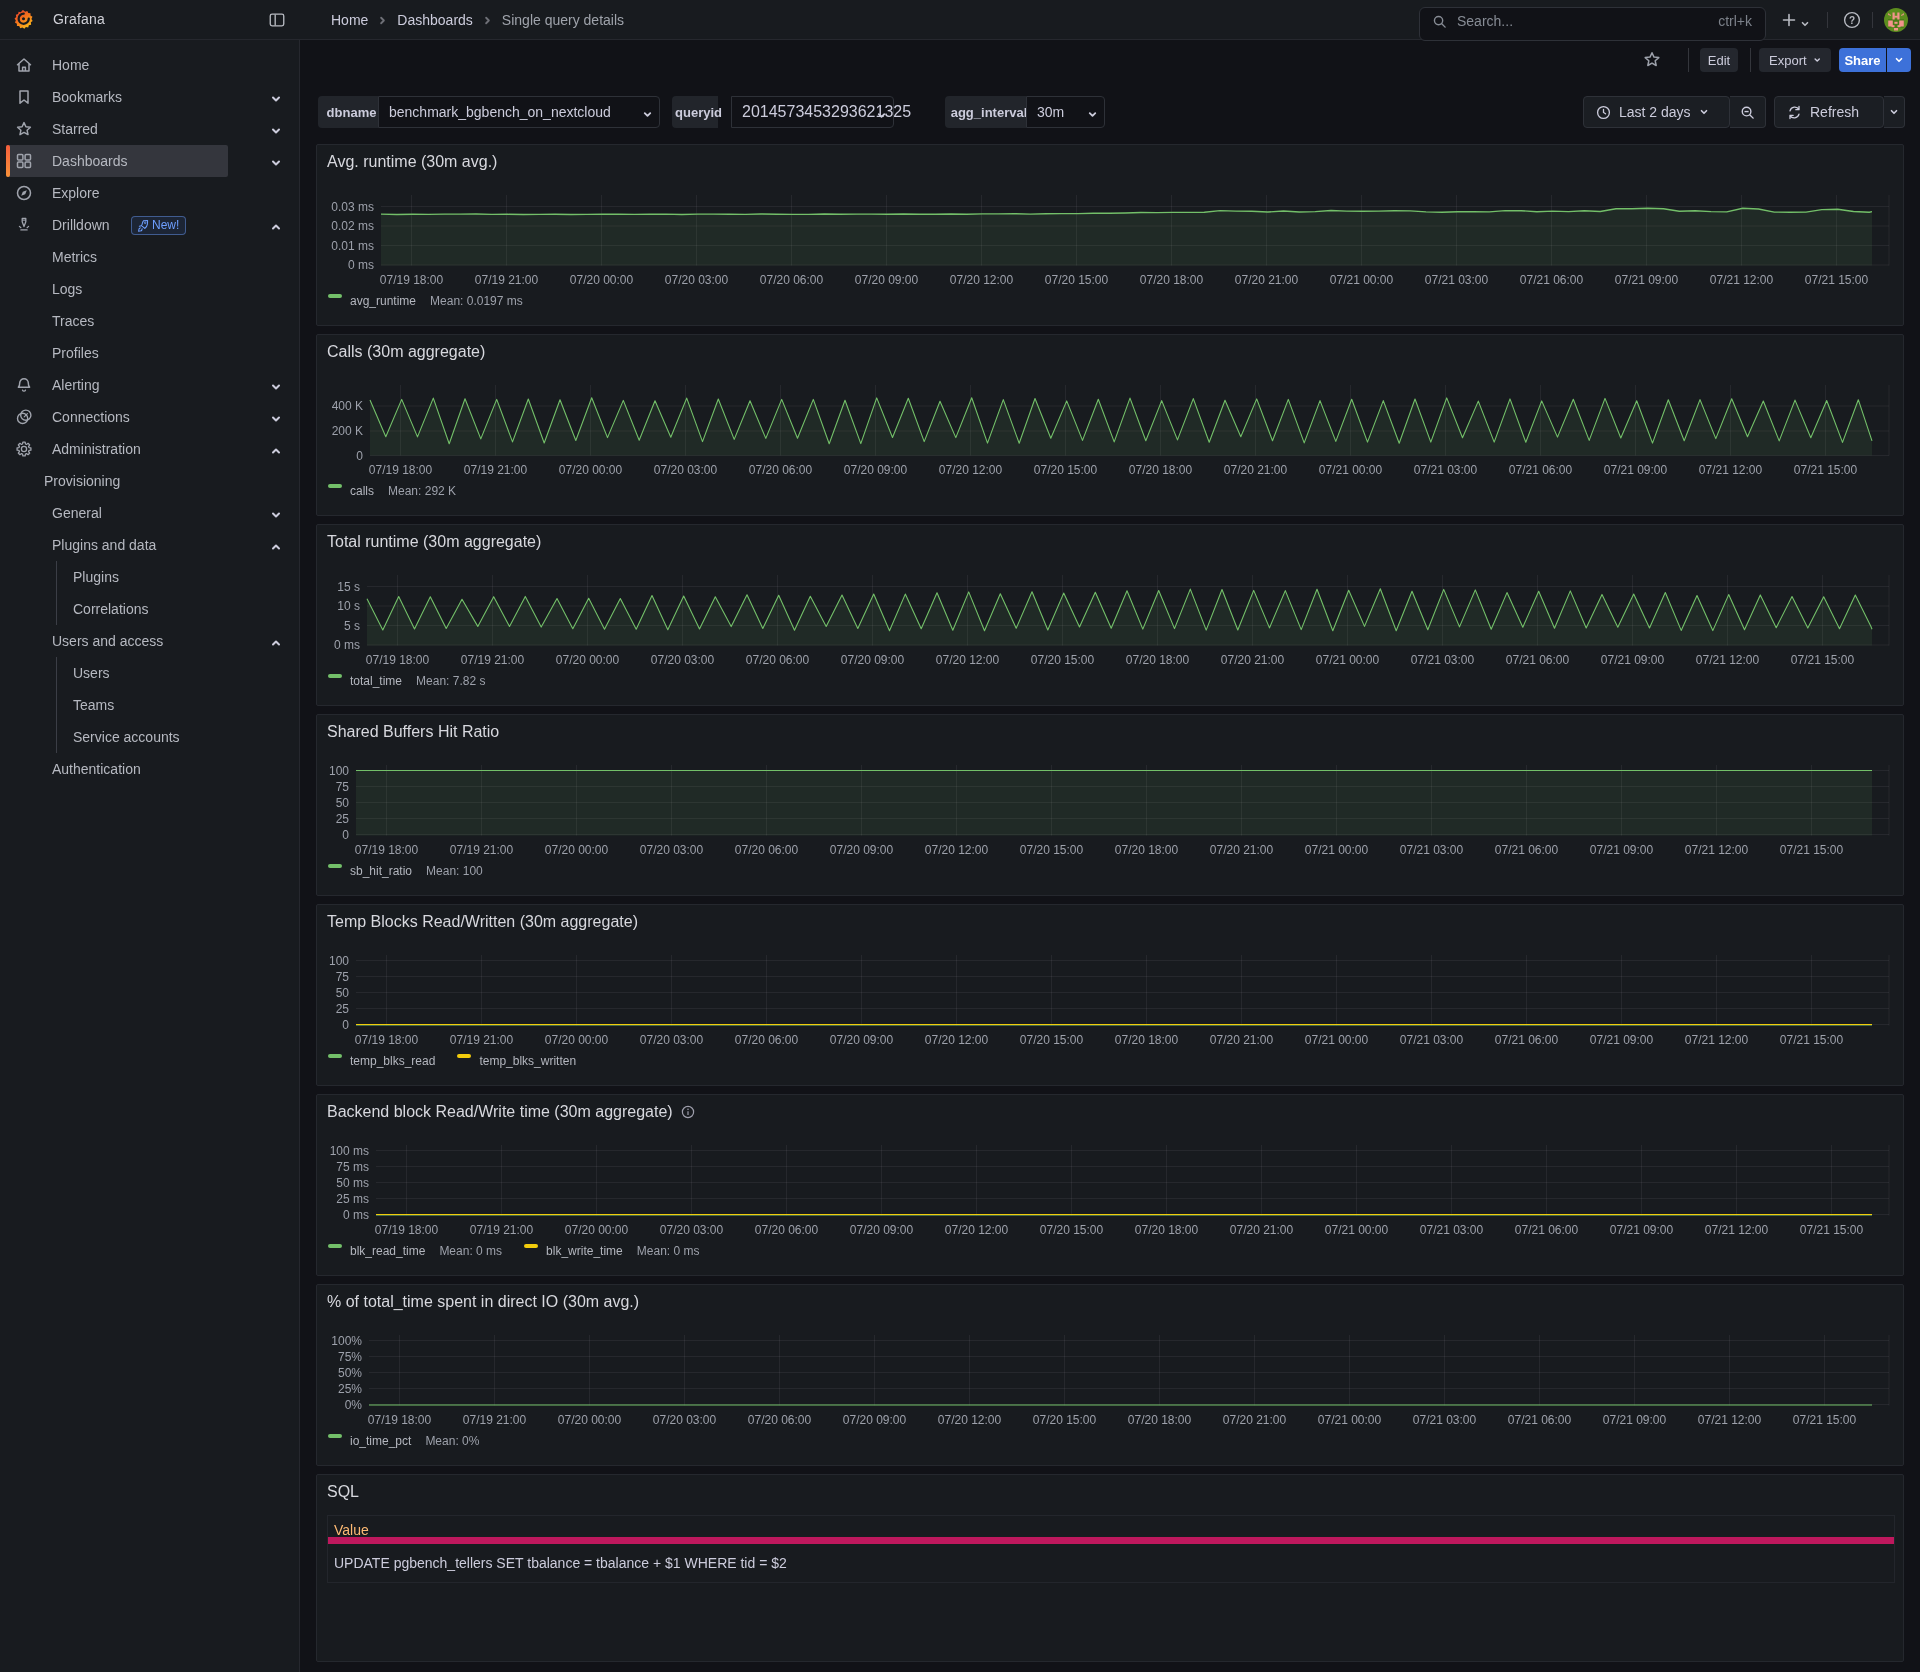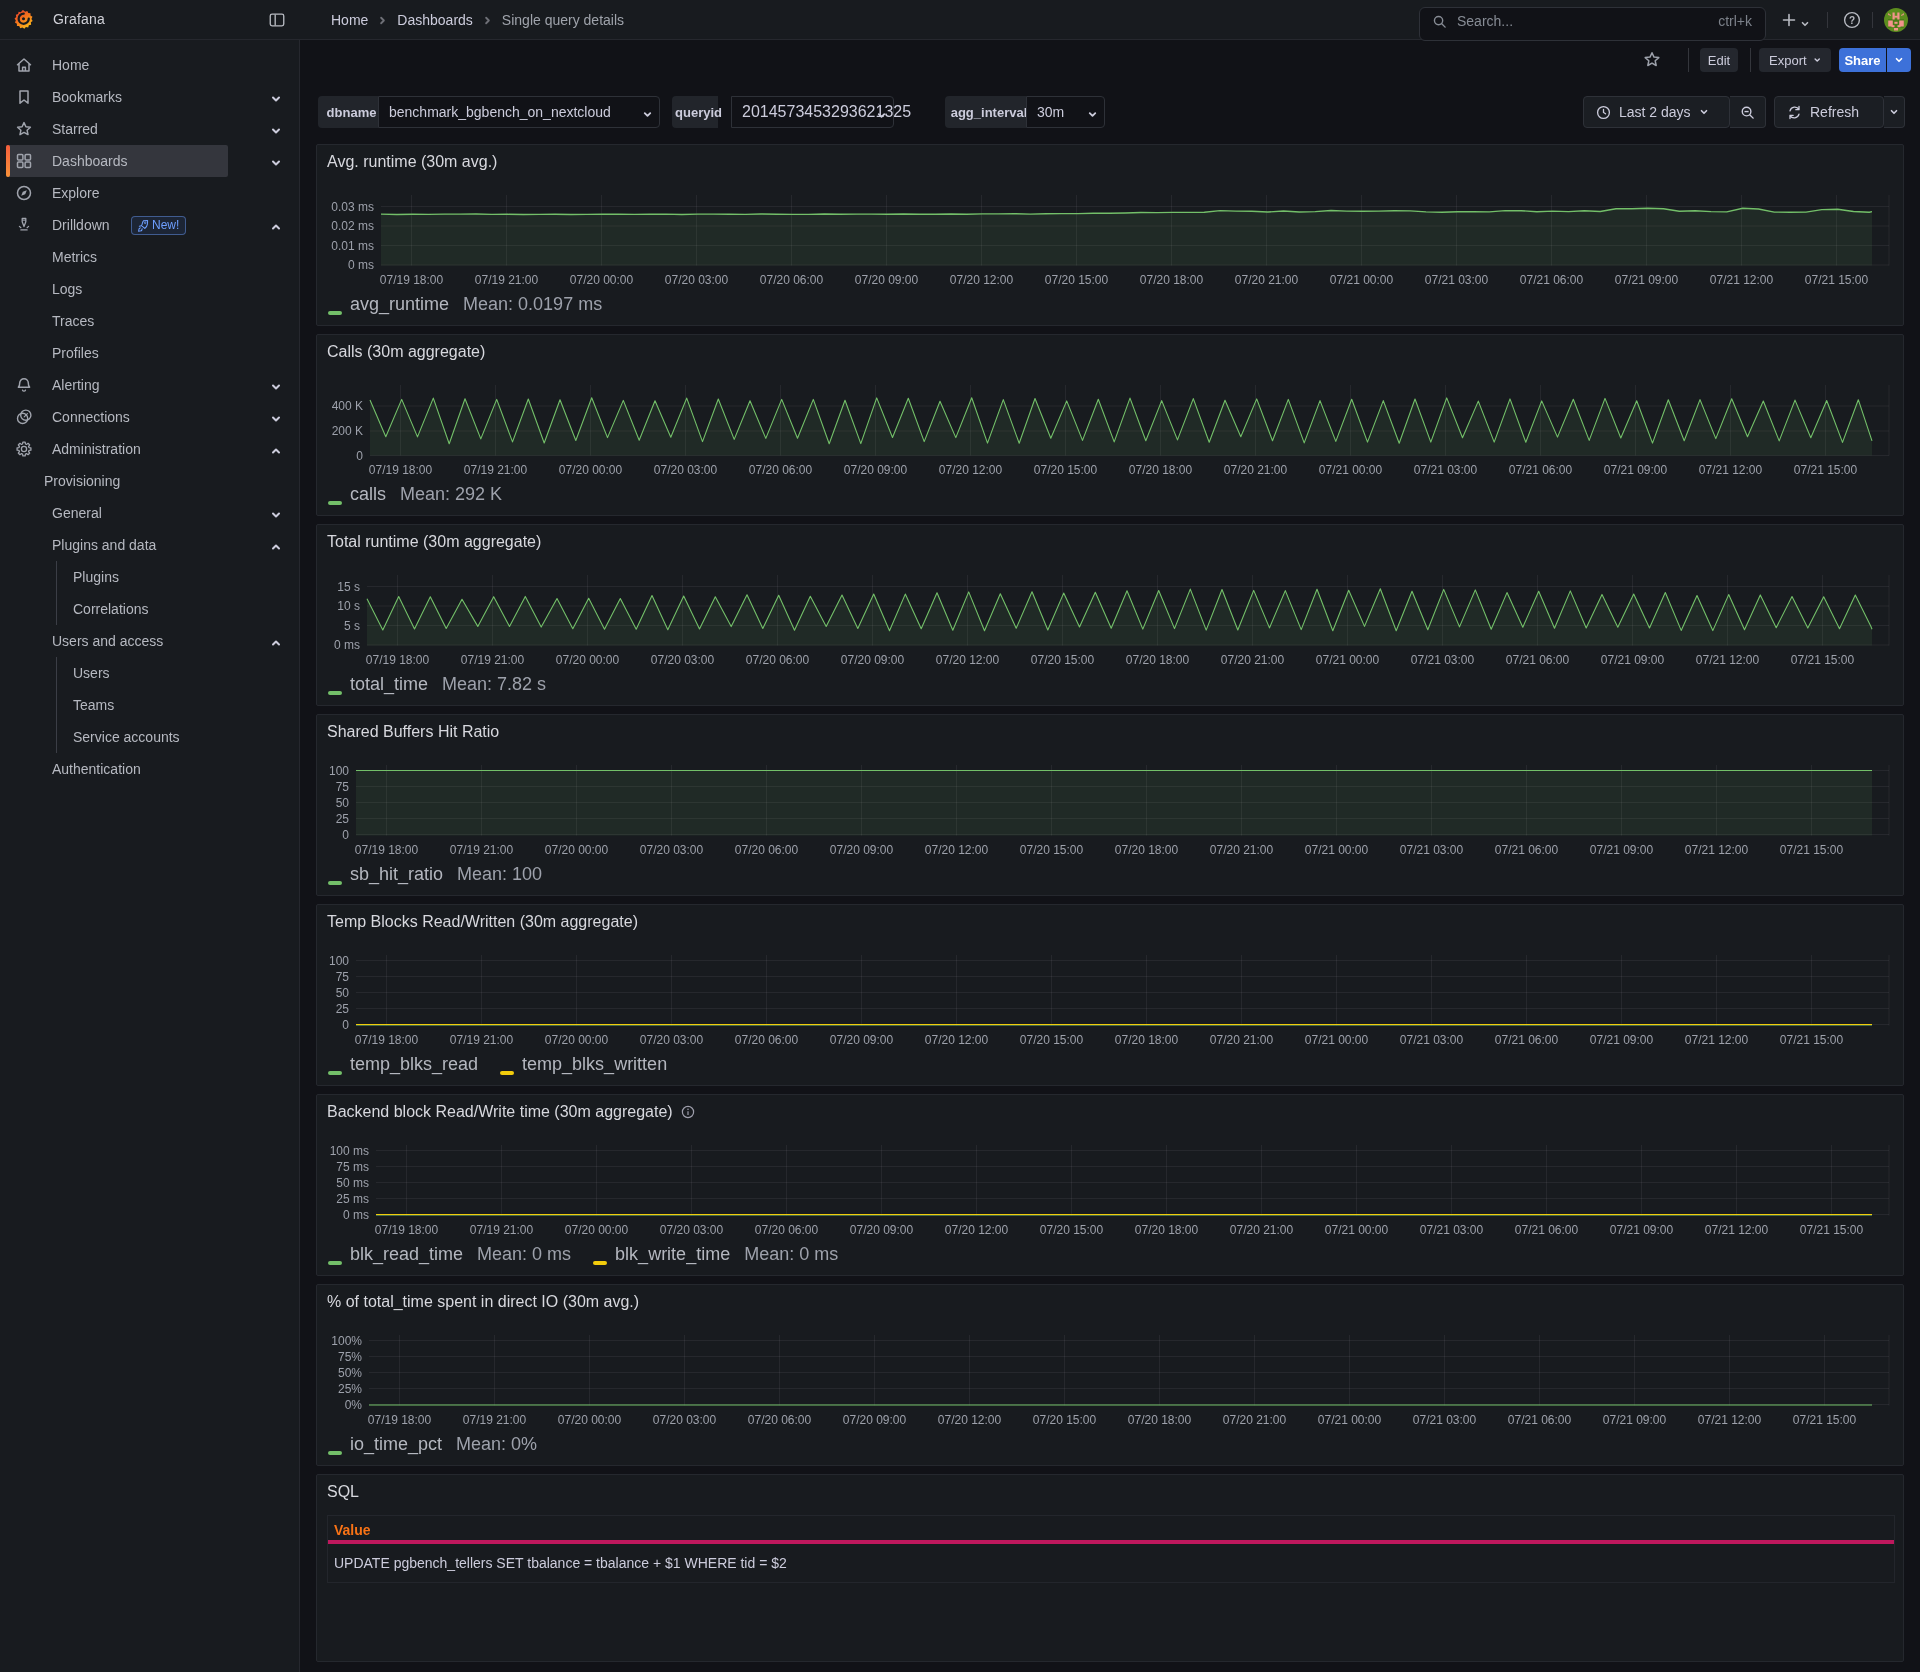--- a/index.html
+++ b/index.html
@@ -27,27 +27,27 @@
 .btn { position:absolute; height:24px; background:#24272e; border-radius:4px; color:#ccccdc; font-size:13px; display:inline-flex; align-items:center; justify-content:center; gap:6px; padding:0 10px; }
 .btn.blue { background:#3D71D9; color:#fff; font-weight:700; }
 .filters { position:absolute; left:300px; top:80px; width:1620px; height:56px; }
 .flabel { position:absolute; top:16px; height:32px; background:#22252b; border-radius:4px 0 0 4px; color:#ccccdc; font-size:13px; font-weight:700; display:inline-flex; align-items:center; justify-content:center;padding-left:7px; }
 .fval { position:absolute; top:16px; height:32px; border:1px solid #2e3138; border-radius:0 4px 4px 0; color:#ccccdc; font-size:14px; display:inline-flex; align-items:center; padding:0 28px 0 10px; background:#111217; }
 .fval .cv { position:absolute; right:6px; top:10px; }
 .tbtn { position:absolute; top:16px; height:32px; background:#1b1e23; border:1px solid #2e3138; border-radius:4px; color:#ccccdc; font-size:14px; font-weight:400; display:inline-flex; align-items:center; gap:8px; padding:0 12px; }
 .panel { position:absolute; left:316px; width:1588px; background:#181b1f; border:1px solid #25282e; border-radius:2px; }
 .ptitle { position:absolute; left:10px; top:8px; font-size:16px; font-weight:400; color:#d7d8de; display:flex; align-items:center; letter-spacing:0; }
 .chart { position:absolute; left:0; top:0; }
-.legend { position:absolute; left:11px; top:149px; display:flex; align-items:flex-end; font-size:18px; color:#9da1ab; }
+.legend { position:absolute; left:11px; top:149px; display:flex; align-items:flex-start; font-size:12px; color:#9da1ab; }
 .sw { width:14px; height:4px; border-radius:2px; margin-right:8px; }
 .lname { color:#b4b7bf; }
 .lmean { margin-left:14px; }
 .lgap { width:22px; }
 .sqltable { position:absolute; left:10px; top:40px; width:1568px; border:1px solid #23262c; }
-.sqlhead { height:28px; line-height:28px; padding-left:6px; font-size:14px; font-weight:700; color:#f97316; border-bottom:4px solid #be185d; }
+.sqlhead { height:28px; line-height:28px; padding-left:6px; font-size:14px; font-weight:400; color:#fdba74; border-bottom:7px solid #be185d; }
 .sqlrow { height:38px; line-height:38px; padding-left:6px; font-size:14px; color:#ccccdc; }
 text { font-family:"Liberation Sans",sans-serif; }
 </style></head>
 <body>
 <div class="topnav">
   <span class="logo"><svg width="21" height="21" viewBox="0 0 22 22">
         <defs>
           <linearGradient id="lg" x1="0.1" y1="0" x2="0.75" y2="1">
             <stop offset="0" stop-color="#E93D2E"></stop>
             <stop offset="0.45" stop-color="#F4701D"></stop>

